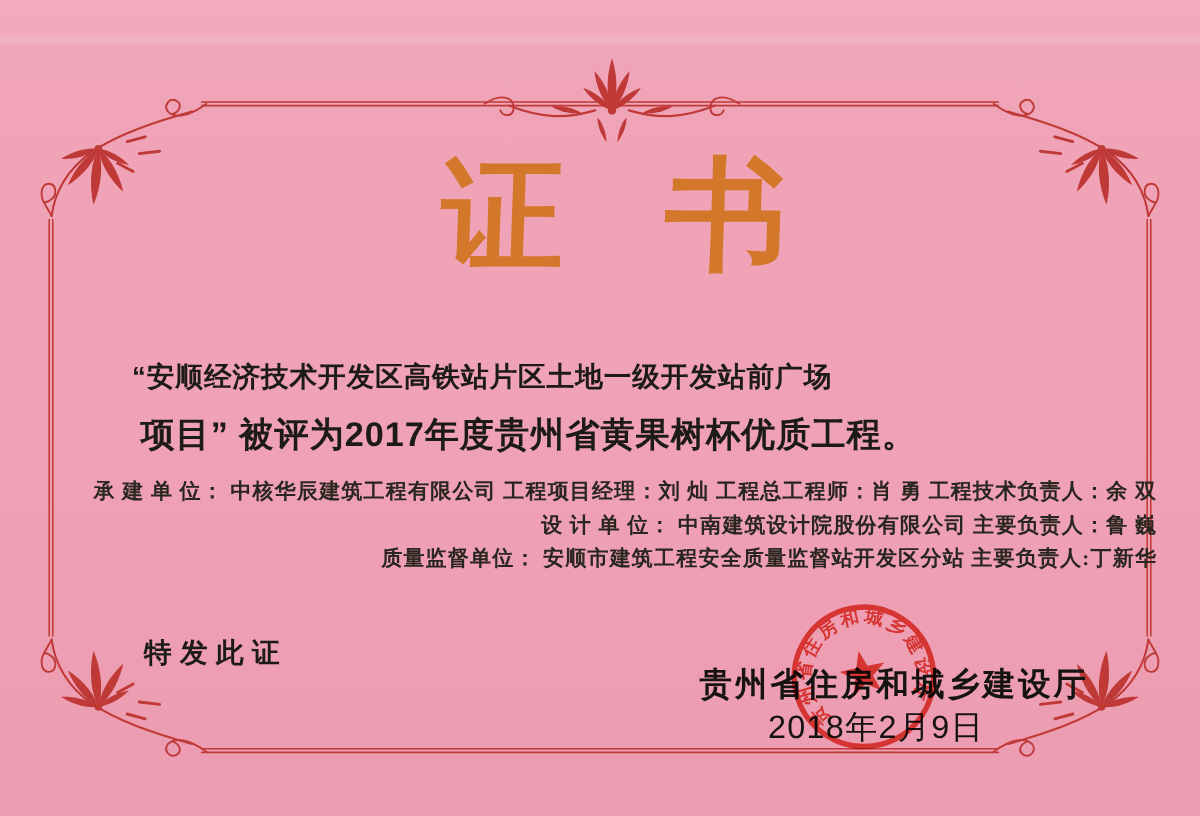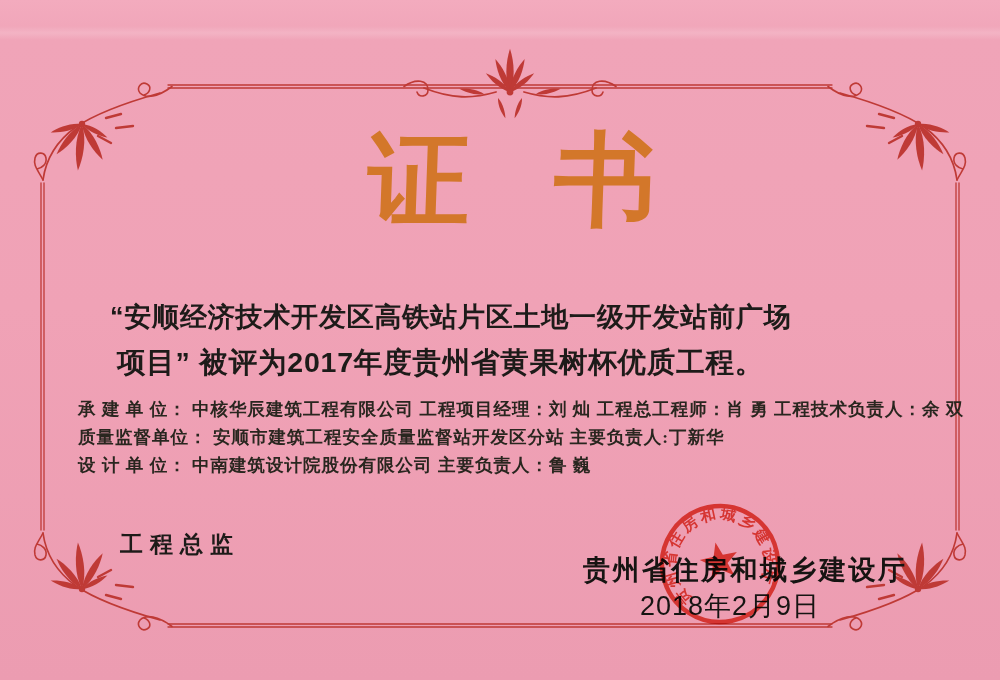--- a/index.html
+++ b/index.html
@@ -30,30 +30,30 @@
     color:var(--title-orange,#d3772a);
     transform:skewX(-2deg);
   }
   .cert-no{
     position:absolute;left:646px;top:254px;
     font-family:"Liberation Serif", serif;font-weight:700;
     font-size:21px;letter-spacing:2px;color:var(--ink,#242220);white-space:nowrap;
   }
   .statement1{
     position:absolute;left:110px;top:299px;
-    font-weight:700;font-size:27px;letter-spacing:0.8px;color:#1d1b19;white-space:nowrap;
+    font-weight:700;font-size:23px;letter-spacing:0.8px;color:#1d1b19;white-space:nowrap;
   }
   .statement2{
     position:absolute;left:117px;top:344px;
     font-weight:700;font-size:28.5px;letter-spacing:0.8px;color:#1d1b19;white-space:nowrap;
   }
   .details{
     position:absolute;left:78px;top:395px;
     font-family:"Liberation Serif", serif;font-weight:700;
-    font-size:17.5px;letter-spacing:1px;color:#29261f;line-height:28.2px;white-space:nowrap;
+    font-size:17.5px;letter-spacing:1px;color:#29261f;line-height:28.2px;white-space:nowrap;text-align:right;
   }
   .closing{
     position:absolute;left:120px;top:529px;
     font-weight:700;font-size:23px;letter-spacing:7px;color:#1d1b19;white-space:nowrap;
   }
   .issuer{
     position:absolute;left:583px;top:552px;
     font-weight:700;font-size:27px;letter-spacing:2.5px;color:#161412;white-space:nowrap;
   }
   .issue-date{
@@ -153,25 +153,25 @@
   </svg>
 
   <div class="title">证书</div>
 
 
   <div class="statement1">“安顺经济技术开发区高铁站片区土地一级开发站前广场</div>
   <div class="statement2">项目” 被评为2017年度贵州省黄果树杯优质工程。</div>
 
   <div class="details">
     <div>承 建 单 位： 中核华辰建筑工程有限公司  工程项目经理：刘 灿  工程总工程师：肖 勇  工程技术负责人：余 双</div>
+    <div>设 计 单 位： 中南建筑设计院股份有限公司  主要负责人：鲁 巍</div>
     <div>质量监督单位： 安顺市建筑工程安全质量监督站开发区分站  主要负责人:丁新华</div>
-    <div>设 计 单 位： 中南建筑设计院股份有限公司  主要负责人：鲁 巍</div>
   </div>
 
-  <div class="closing">工程总监</div>
+  <div class="closing">特发此证</div>
 
   <div class="issuer">贵州省住房和城乡建设厅</div>
   <div class="issue-date">2018年2月9日</div>
 
   <svg class="seal" viewBox="0 0 172 172" aria-hidden="true">
     <g transform="rotate(-12 86 86)">
       <circle cx="86" cy="86" r="58" fill="none" stroke="var(--seal-red,#e23726)" stroke-width="4.5"></circle>
       <polygon points="86,64 90.7,77.5 105,77.8 93.6,86.5 97.8,100.2 86,92 74.2,100.2 78.4,86.5 67,77.8 81.3,77.5" fill="var(--seal-red,#e23726)"></polygon>
       <path id="sealArc" d="M 54.2,117.8 A 45,45 0 1 1 117.8,117.8" fill="none" stroke="none"></path>
       <text>

